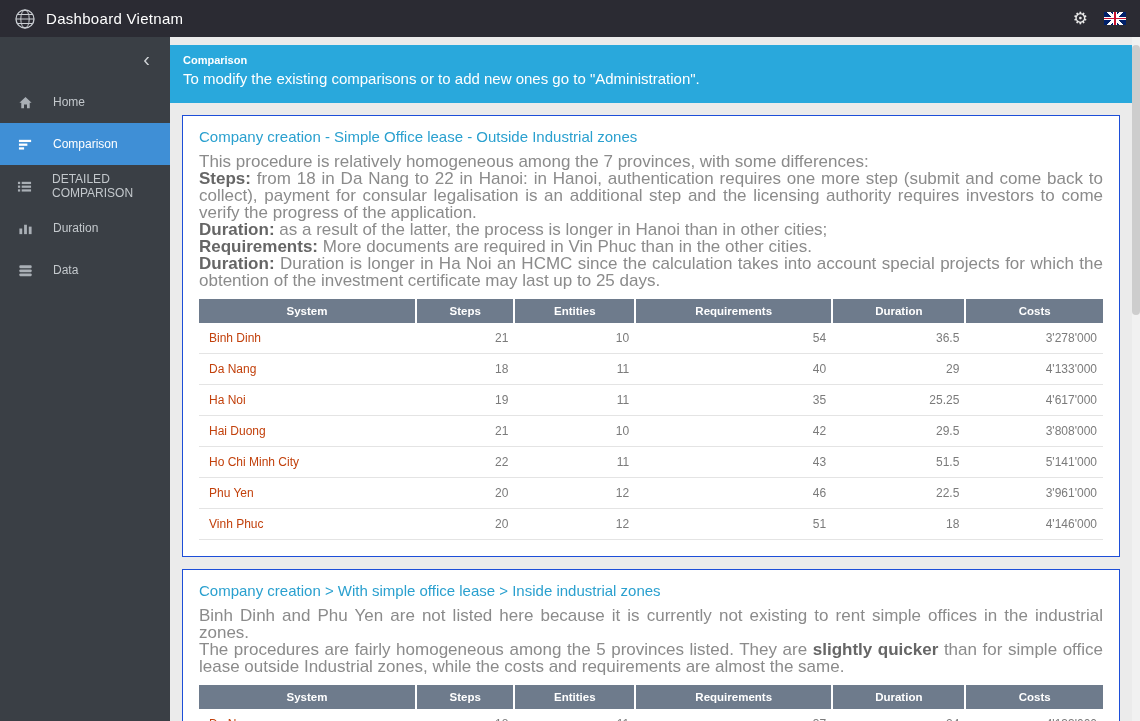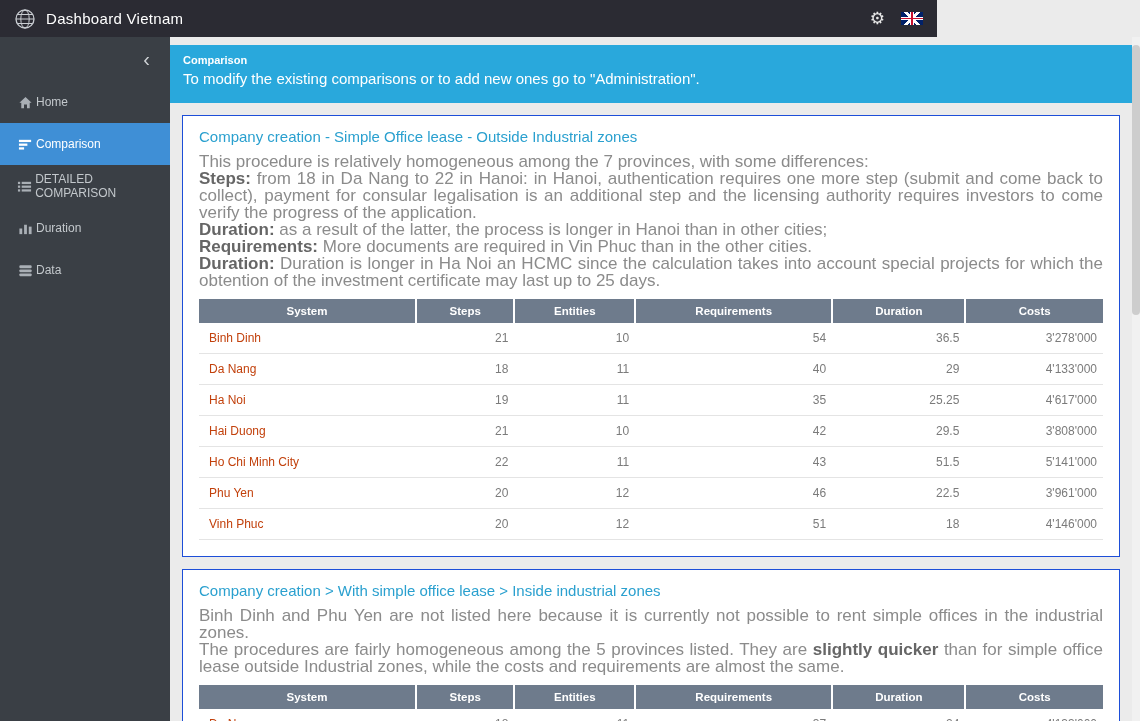--- a/index.html
+++ b/index.html
@@ -1,38 +1,38 @@
 <!DOCTYPE html>
 <html><head>
 <meta charset="utf-8">
 <style>
   *{margin:0;padding:0;box-sizing:border-box}
   html,body{width:1140px;height:721px;overflow:hidden}
   body{font-family:"Liberation Sans",sans-serif;background:#ebebeb;position:relative}
 
   
-  .topbar{position:absolute;top:0;left:0;width:937px;height:37px;background:#2b2b33;display:flex;align-items:center;padding:0 14px;z-index:10}
+  .topbar{position:absolute;top:0;left:0;width:1140px;height:37px;background:#2b2b33;display:flex;align-items:center;padding:0 14px;z-index:10}
   .logo{width:22px;height:22px;margin-right:10px;flex:0 0 auto}
   .app-title{color:#fff;font-size:15px;font-weight:400;letter-spacing:.3px}
   .topbar-right{margin-left:auto;display:flex;align-items:center;gap:16px}
   .gear{color:#e8e8e8;font-size:17px;line-height:1;cursor:pointer}
   .flag{width:22px;height:13px;cursor:pointer;background:
     linear-gradient(to bottom, transparent 45%, #c8102e 45%, #c8102e 55%, transparent 55%),
     linear-gradient(to right, transparent 45%, #c8102e 45%, #c8102e 55%, transparent 55%),
     linear-gradient(to bottom, transparent 38%, #fff 38%, #fff 62%, transparent 62%),
     linear-gradient(to right, transparent 40%, #fff 40%, #fff 60%, transparent 60%),
     linear-gradient(45deg, transparent 45%, #fff 45%, #fff 55%, transparent 55%),
     linear-gradient(135deg, transparent 45%, #fff 45%, #fff 55%, transparent 55%),
     #012169}
 
   
   .sidebar{position:absolute;top:37px;left:0;width:170px;bottom:0;background:#3a3f45}
   .collapse-row{height:44px;display:flex;justify-content:flex-end;align-items:center;padding-right:20px}
   .chev{color:#cfd3d6;font-size:20px;line-height:1;cursor:pointer}
-  .item{display:flex;align-items:center;height:42px;padding-left:17px;color:#c3c8cc;font-size:12px;cursor:pointer;gap:3px}
+  .item{display:flex;align-items:center;height:42px;padding-left:17px;color:#c3c8cc;font-size:12px;cursor:pointer;gap:20px}
   .item .ic{width:16px;height:16px;display:flex;justify-content:center;align-items:center;color:#a9afb5}
   .item.active{background:#3f8fd6;color:#fff}
   .item.active .ic{color:#fff}
 
   
   .main{position:absolute;left:170px;top:37px;right:0;bottom:0;background:#ebebeb;overflow:hidden}
   .banner{margin:8px 8px 0 0;background:#29a8dc;color:#fff;padding:9px 13px 16px}
   .banner-title{font-size:11px;font-weight:700}
   .banner-sub{font-size:15px;margin-top:4px}
 
@@ -212,21 +212,21 @@
             <td>18</td>
             <td>4'146'000</td>
           </tr>
         </tbody>
       </table>
   </section>
 
   <section class="card">
     <h2 class="card-title">Company creation &gt; With simple office lease &gt; Inside industrial zones</h2>
     <div class="paras">
-        <div class="para"><span>Binh Dinh and Phu Yen are not listed here because it is currently not possible to rent simple offices in the industrial zones.</span></div>
+        <div class="para"><span>Binh Dinh and Phu Yen are not listed here because it is currently not existing to rent simple offices in the industrial zones.</span></div>
         <div class="para"><span>The procedures are fairly homogeneous among the 5 provinces listed. They are </span><span class="b">slightly quicker</span><span> than for simple office lease outside Industrial zones, while the costs and requirements are almost the same.</span></div>
       </div>
     <table>
         <thead>
           <tr>
             <th>System</th>
             <th>Steps</th>
             <th>Entities</th>
             <th>Requirements</th>
             <th>Duration</th>

